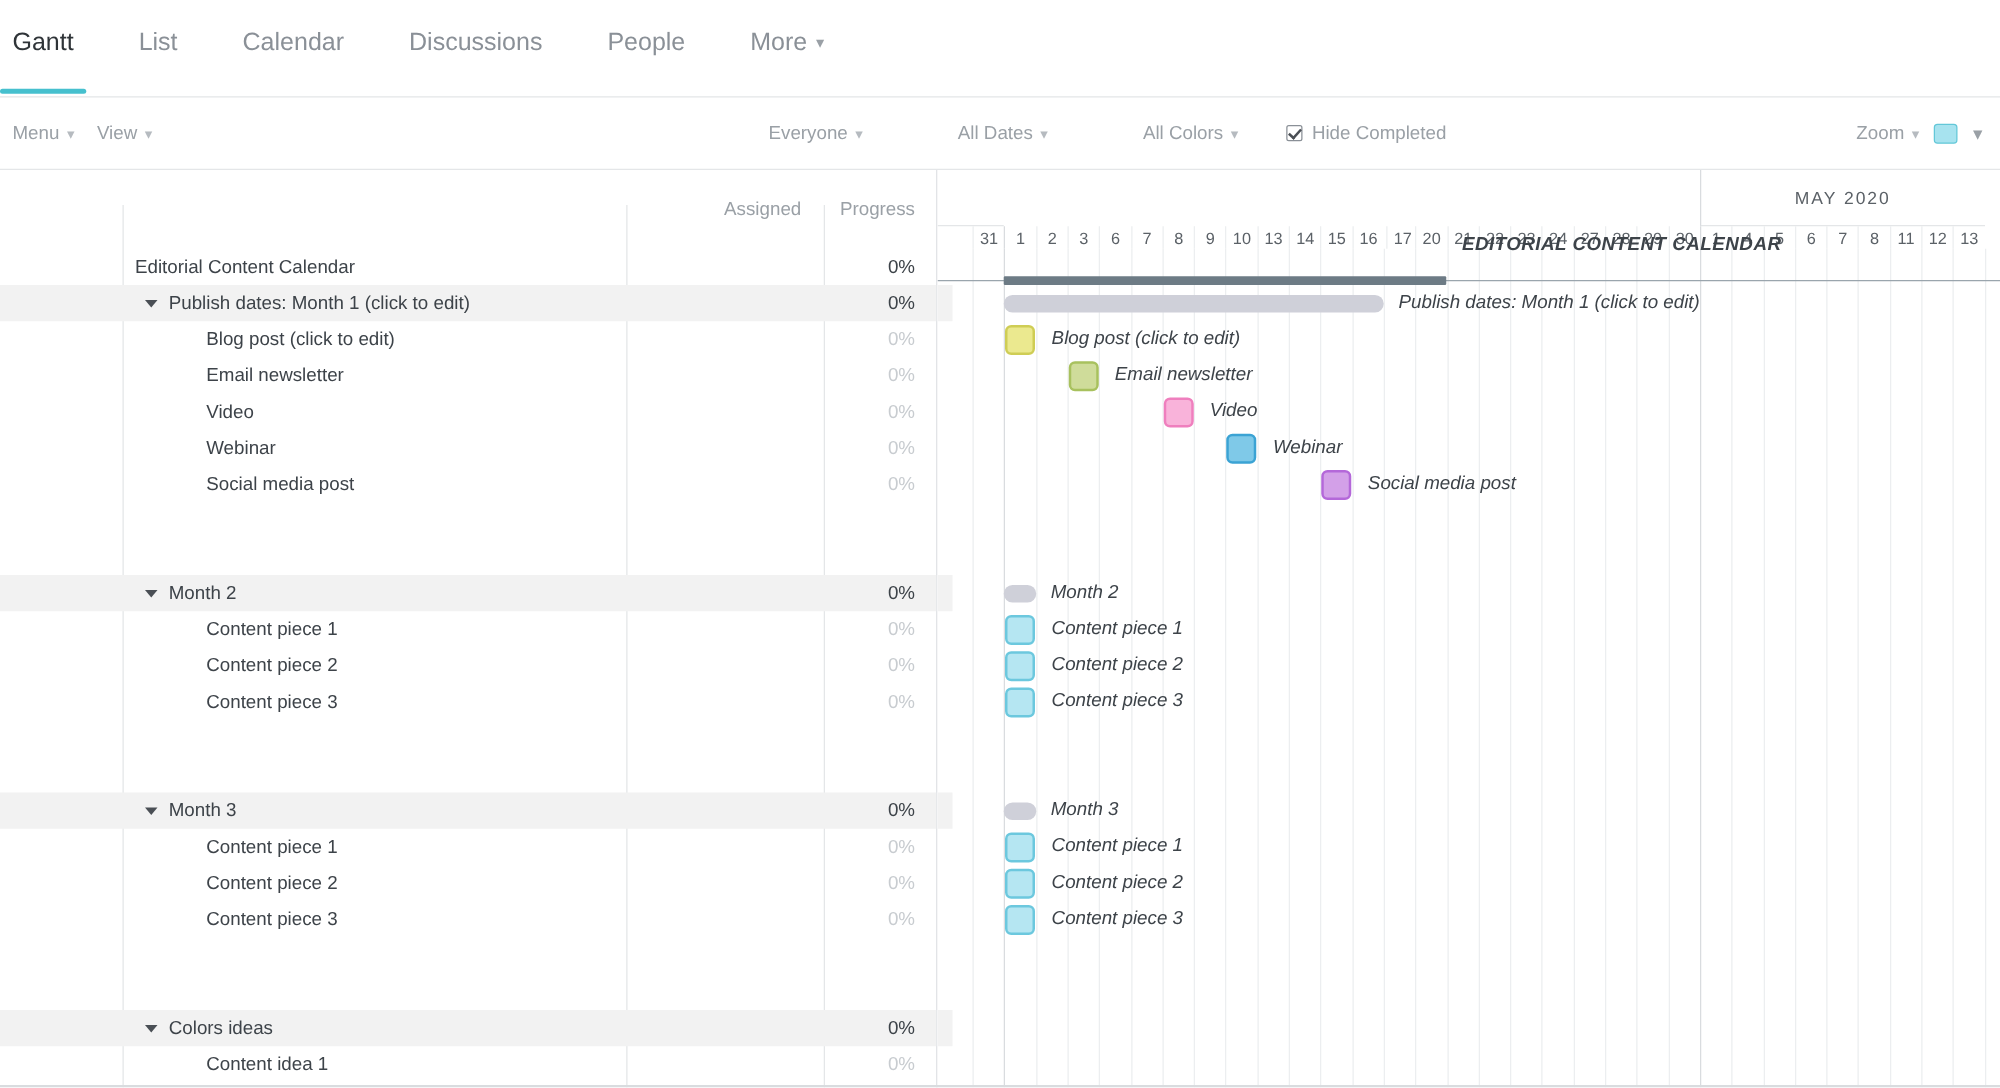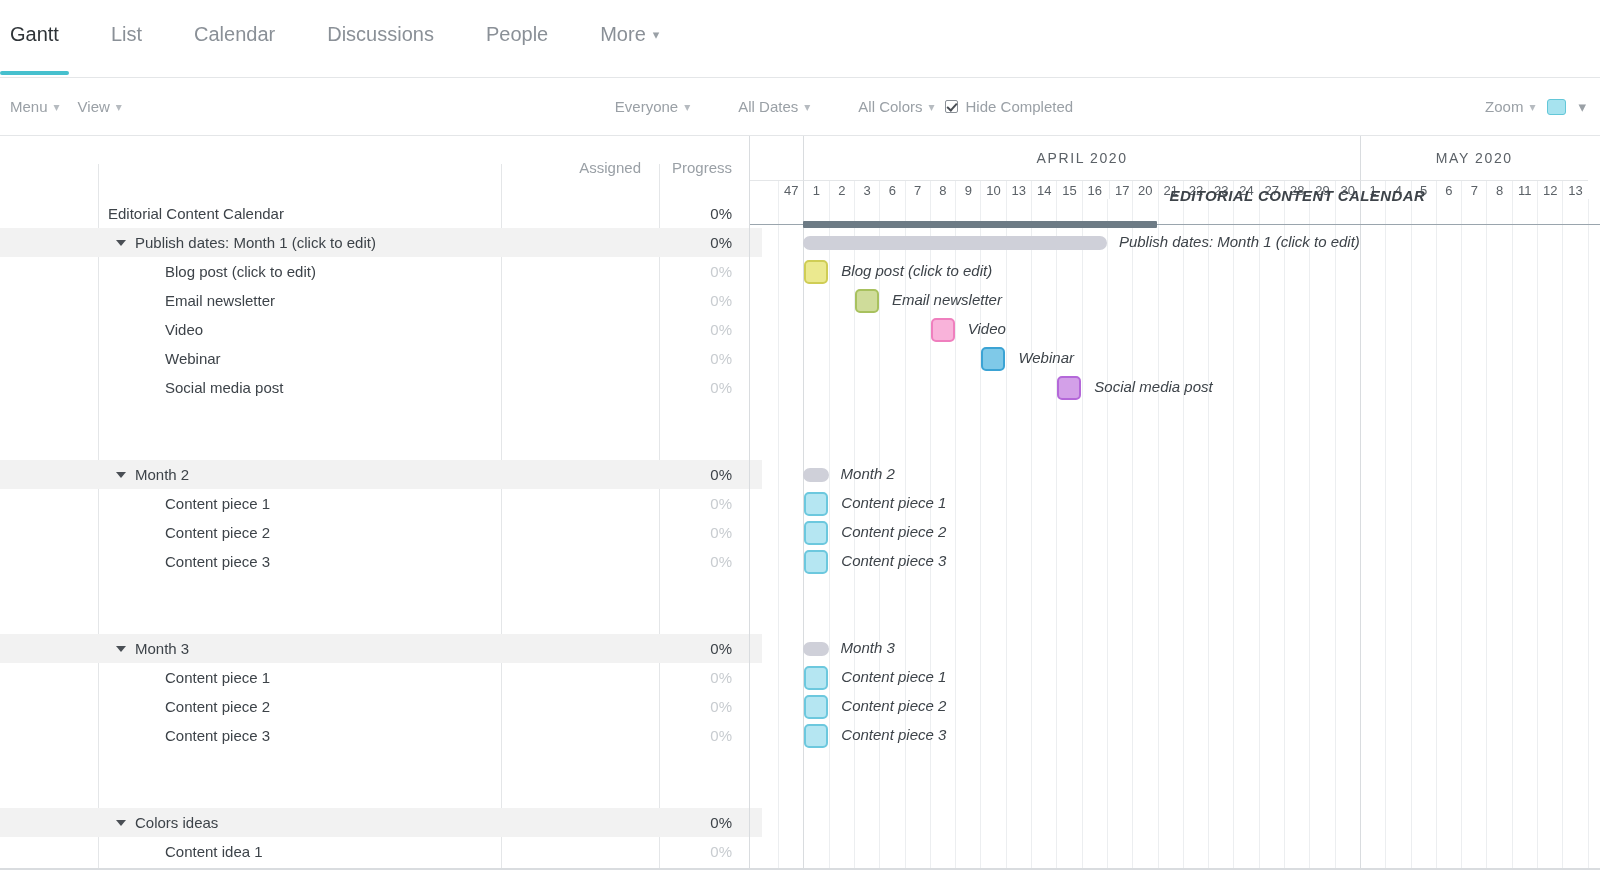--- a/index.html
+++ b/index.html
@@ -63,21 +63,21 @@
     align-items: center;
     cursor: pointer;
     white-space: nowrap;
   }
   .tb-item .caret {
     margin-left: 6px;
     font-size: 12px;
     color: #b6bbc0;
   }
   .tb-left { display: flex; align-items: center; gap: 18px; margin-left: 10px; }
-  .tb-mid  { display: flex; align-items: center; gap: 48px; margin-left: 493px; }
+  .tb-mid  { display: flex; align-items: center; gap: 76px; margin-left: 493px; }
   .tb-right{ display: flex; align-items: center; gap: 12px; position: absolute; right: 14px; }
   .checkbox-glyph {
     display: inline-block;
     width: 13px; height: 13px;
     margin-right: 8px;
     border: 1px solid #8a9097;
     border-radius: 2px;
     position: relative;
     background: #fff;
   }
@@ -520,29 +520,26 @@
             <span>Content idea 1</span>
           </div>
           <div class="cell-assigned"></div>
           <div class="cell-progress">0%</div>
         </div>
       </div>
   </div>
 
   <div class="timeline">
     <div class="tl-head" id="tl-head">
-        <div class="month-band" style="left: 53.3px; width: 556.6px;">
-          <span>APRIL 2020</span>
-        </div>
         <div class="month-band" style="left: 609.9px; width: 227.7px;">
           <span>MAY 2020</span>
         </div>
         <div class="month-pre" style="width: 53.3px;"></div>
         <div class="day-cell" style="left: 28px; width: 25.3px;">
-          <span>47</span>
+          <span>31</span>
         </div>
         <div class="day-cell mstart" style="left: 53.3px; width: 25.3px;">
           <span>1</span>
         </div>
         <div class="day-cell" style="left: 78.6px; width: 25.3px;">
           <span>2</span>
         </div>
         <div class="day-cell" style="left: 103.9px; width: 25.3px;">
           <span>3</span>
         </div>

